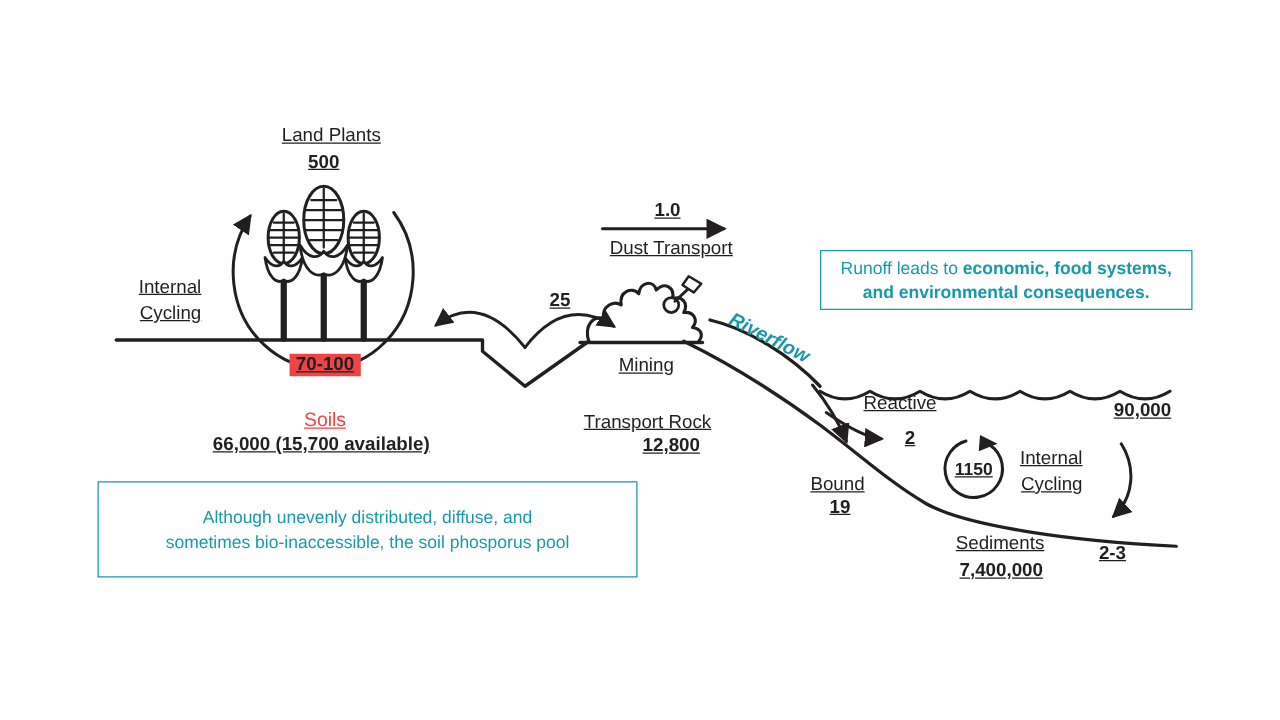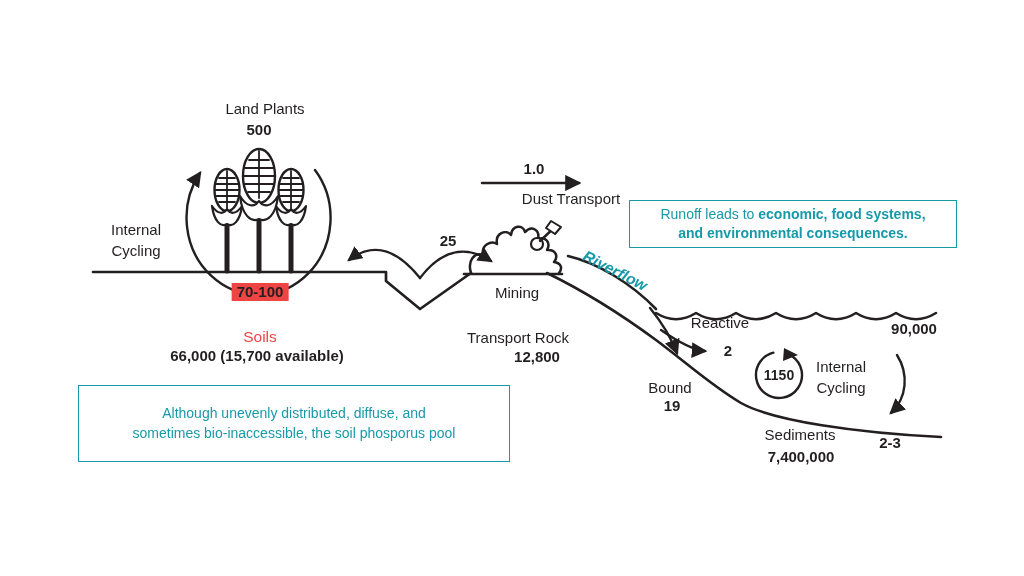--- a/index.html
+++ b/index.html
@@ -1,20 +1,20 @@
 <!DOCTYPE html>
 <html><head>
 <meta charset="utf-8">
 <style>
   html,body{margin:0;padding:0;background:#fff;}
   .stage{position:relative;width:1024px;height:576px;background:#ffffff;overflow:hidden;
          font-family:"Liberation Sans",sans-serif;color:#231f20;}
   svg.art{position:absolute;left:0;top:0;}
   .lbl{position:absolute;white-space:nowrap;transform:translateX(-50%);
-       font-size:15px;line-height:1.2;text-align:center;}
+       font-size:15px;line-height:1.2;text-align:right;text-decoration:underline;}
   .b{font-weight:bold;}
   .teal{color:#ef4444;}
   .whitebg{background:#ef4444;padding:0 5px;}
   .callout{position:absolute;border:1.6px solid #1899a8;color:#1899a8;
            display:flex;flex-direction:column;justify-content:center;
            text-align:center;font-size:14px;line-height:1.38;box-sizing:border-box;}
   .riverflow{position:absolute;transform:translate(-50%,-50%) rotate(27deg);
              font-size:15.5px;font-weight:bold;font-style:italic;color:#1899a8;white-space:nowrap;}
   .twoline{line-height:21px;}
 </style>
@@ -86,31 +86,31 @@
     <div>Internal</div>
     <div>Cycling</div>
   </div>
 
   <div class="lbl b whitebg" style="left:260px;top:283px;">70-100</div>
 
   <div class="lbl teal" style="left:260px;top:328px;font-size:15.5px;">Soils</div>
   <div class="lbl b" style="left:257px;top:347px;">66,000 (15,700 available)</div>
 
   <div class="lbl b" style="left:534px;top:160px;">1.0</div>
-  <div class="lbl" style="left:537px;top:190px;margin-left:34px;">Dust Transport</div>
+  <div class="lbl" style="left:537px;top:190px;">Dust Transport</div>
 
   <div class="lbl b" style="left:448px;top:232px;">25</div>
   <div class="lbl" style="left:517px;top:284px;">Mining</div>
 
   <div class="lbl" style="left:518px;top:329px;">Transport Rock</div>
   <div class="lbl b" style="left:517px;top:348px;margin-left:20px;">12,800</div>
 
   <div class="riverflow" style="left:615px;top:271px;">Riverflow</div>
 
-  <div class="callout" style="left:629px;top:200px;width:328px;height:48px;">
+  <div class="callout" style="left:656px;top:200px;width:298px;height:48px;">
     <div><span>Runoff leads to </span><b>economic, food systems,</b></div>
     <div class="b">and environmental consequences.</div>
   </div>
 
   <div class="lbl" style="left:720px;top:314px;">Reactive</div>
   <div class="lbl b" style="left:728px;top:342px;">2</div>
 
   <div class="lbl" style="left:670px;top:379px;">Bound</div>
   <div class="lbl b" style="left:672px;top:397px;">19</div>
 

